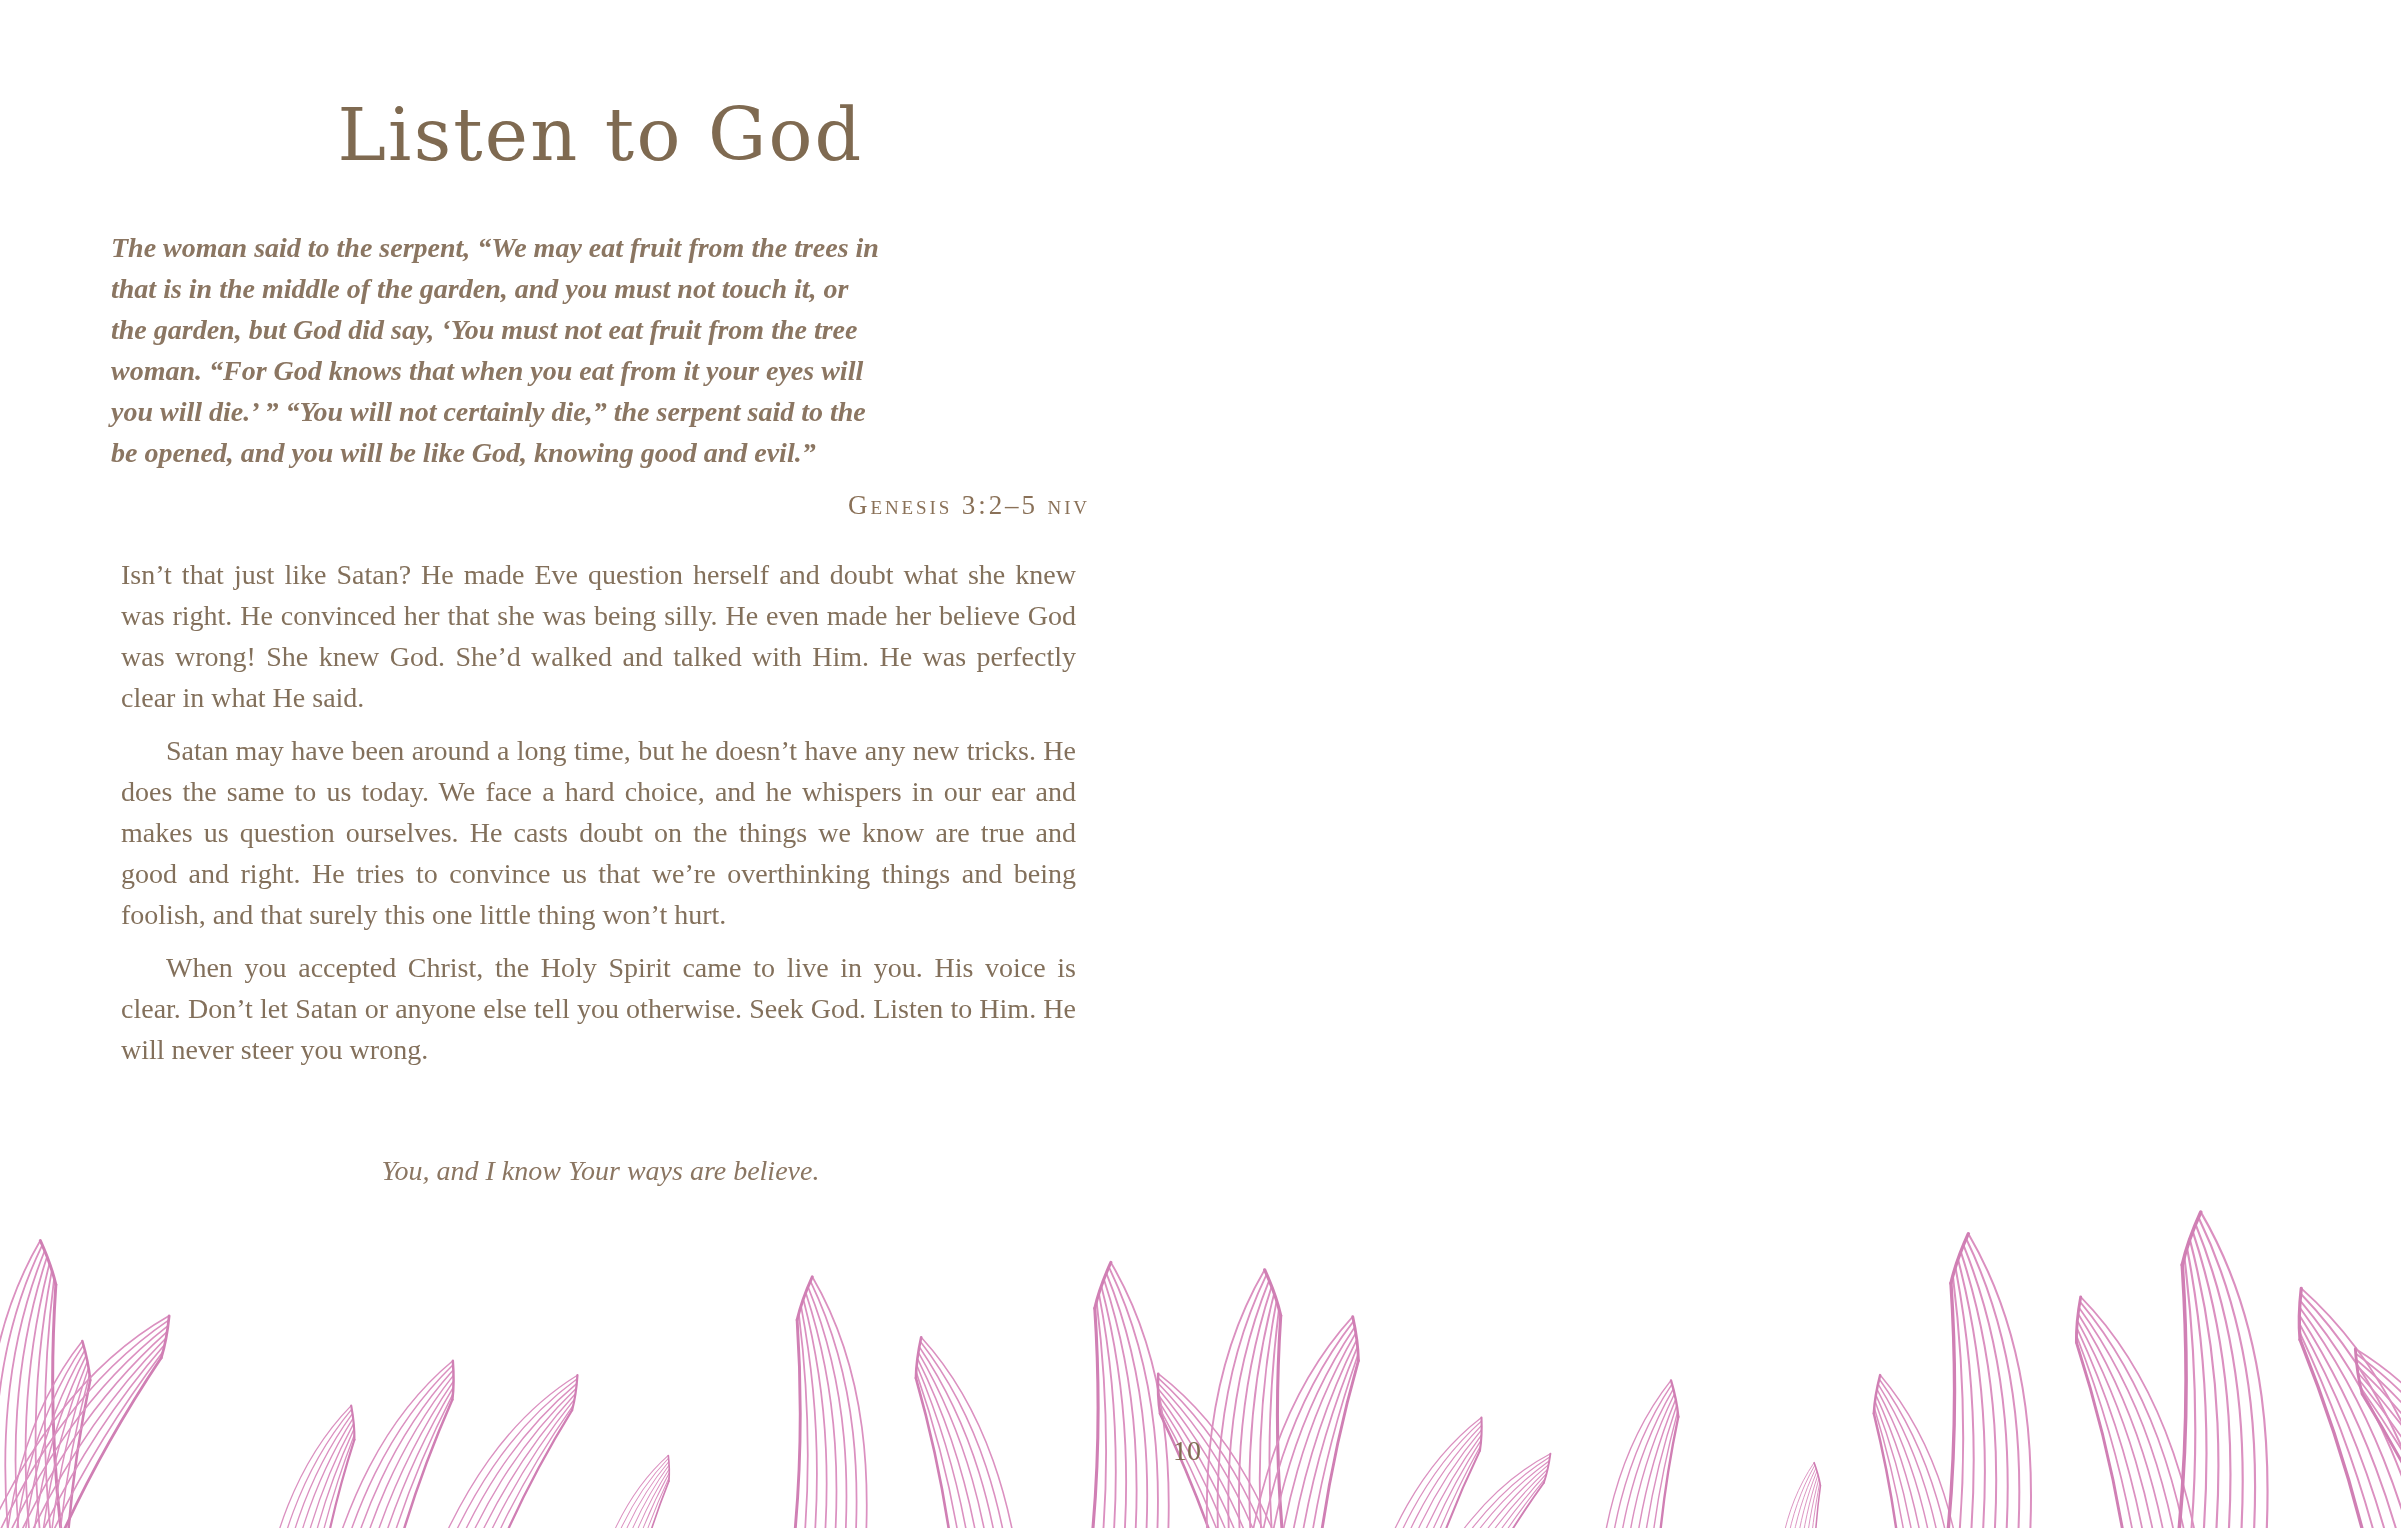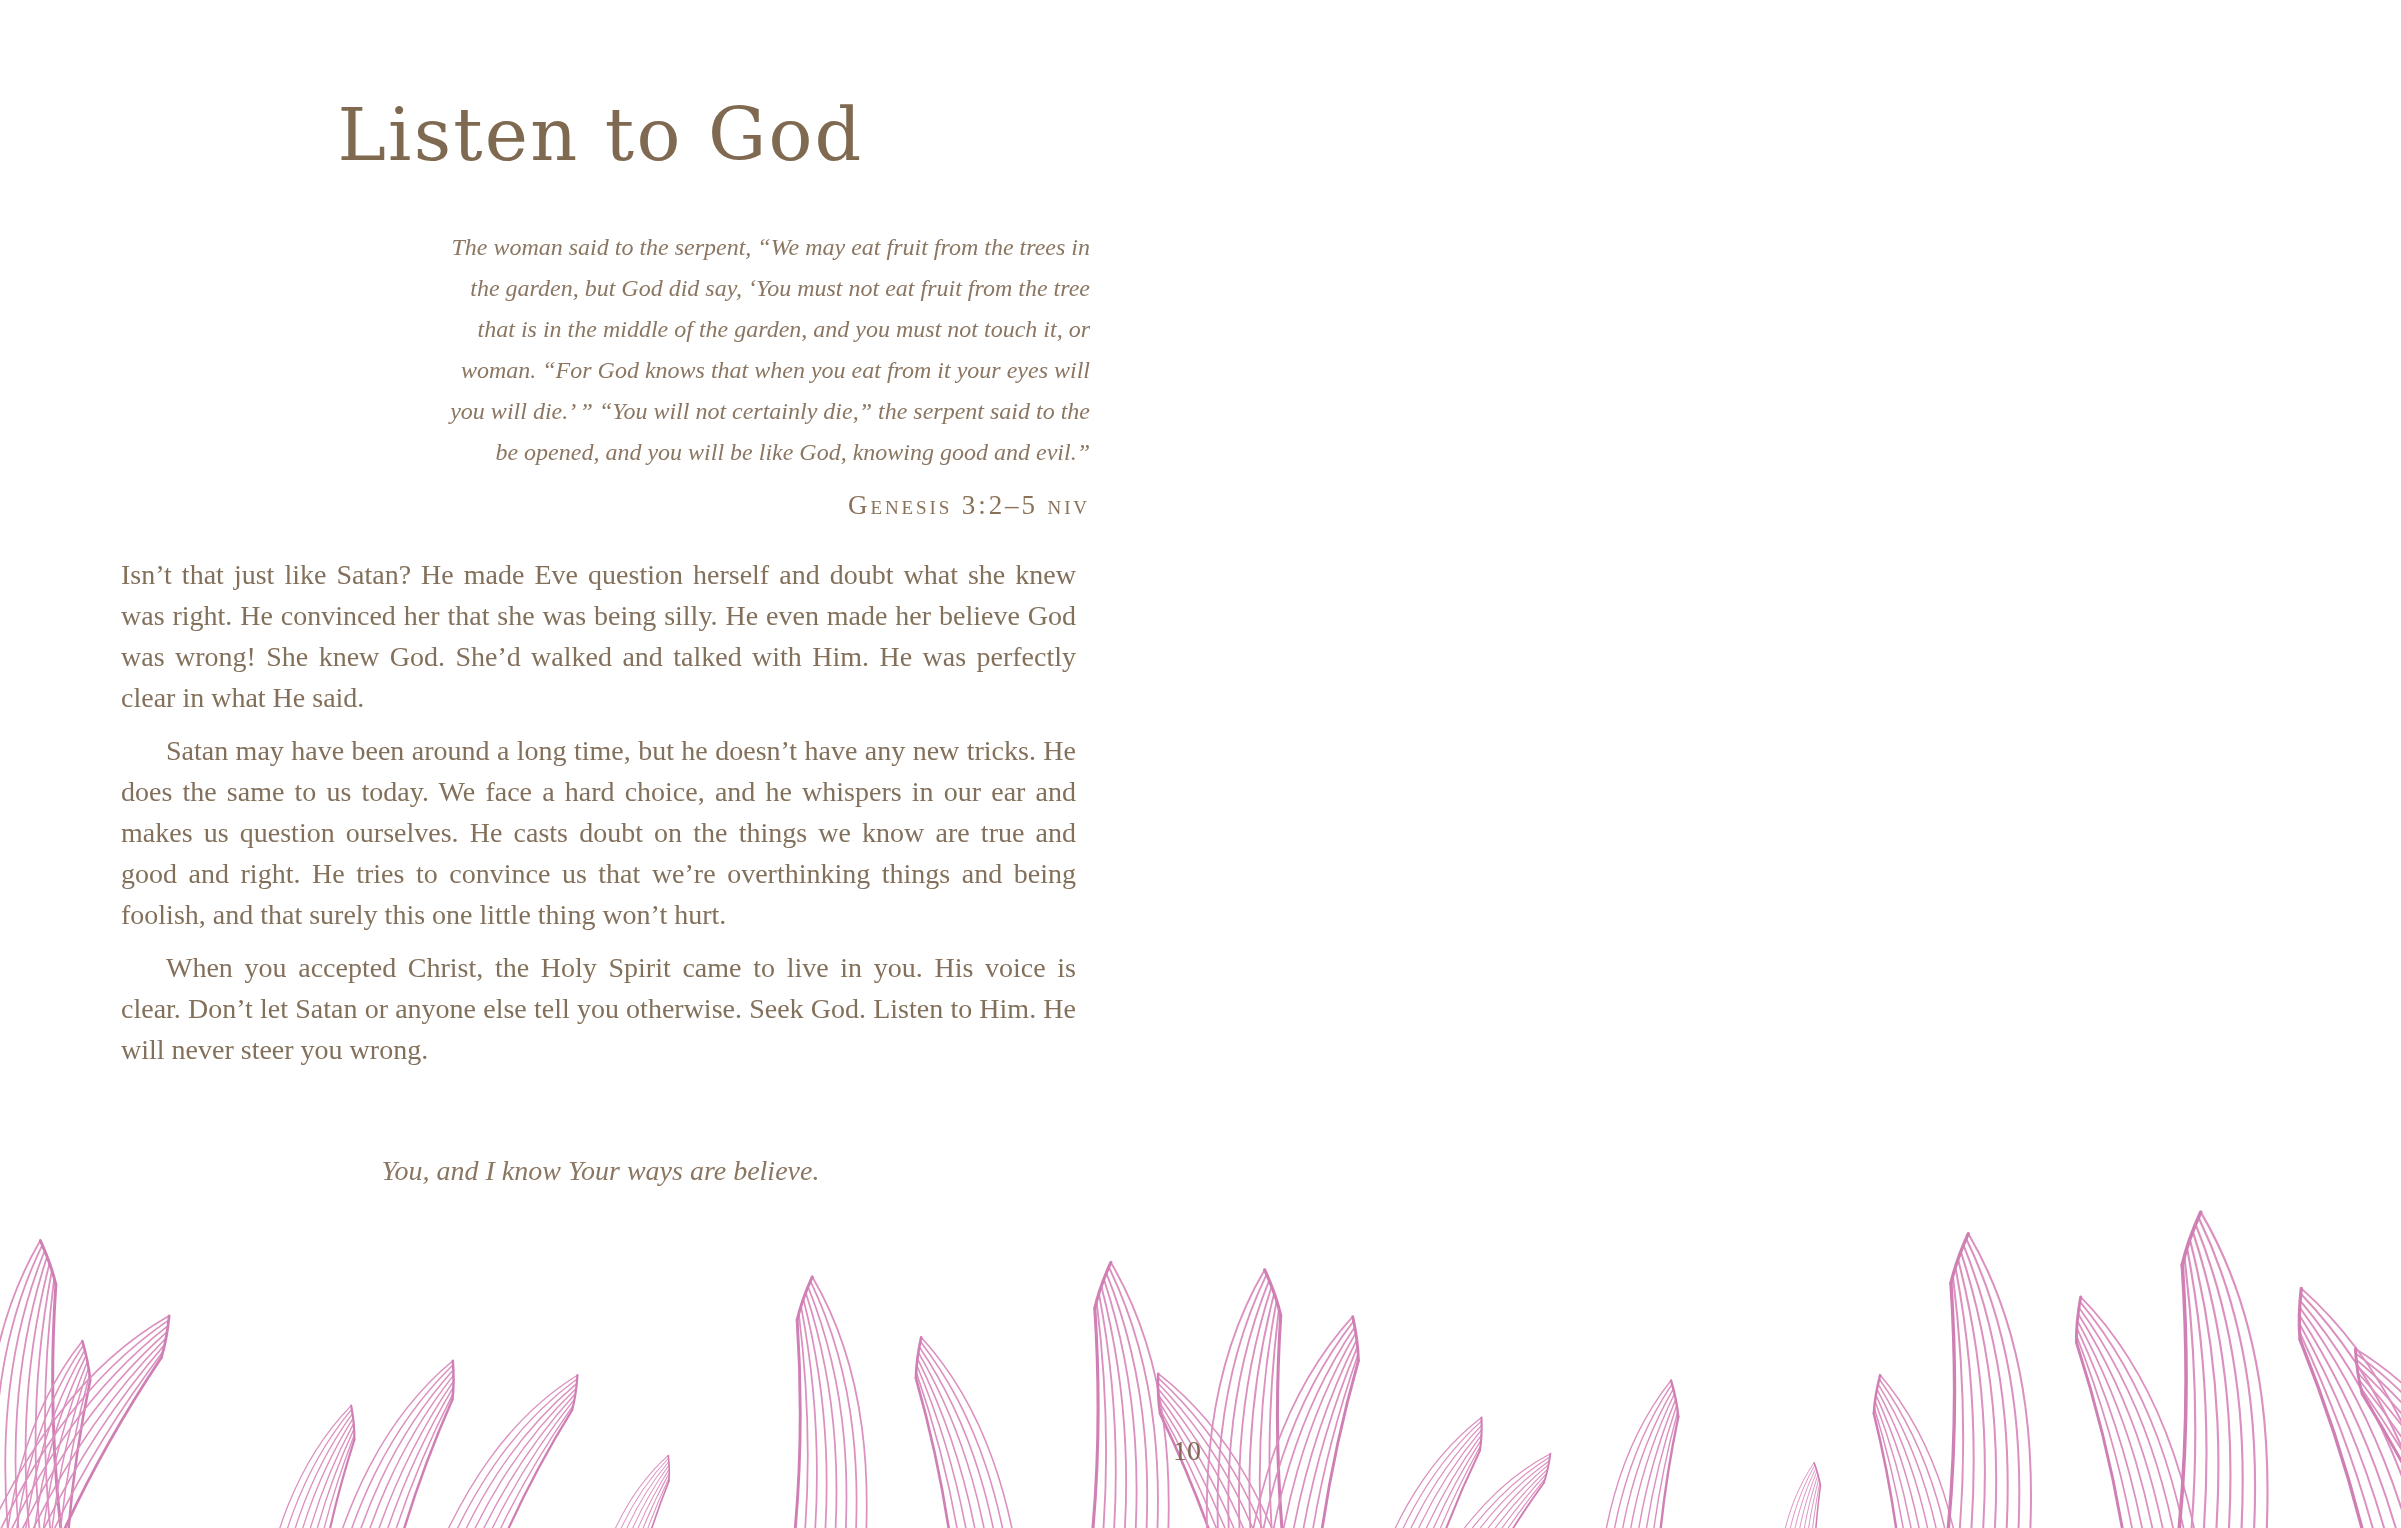--- a/index.html
+++ b/index.html
@@ -27,24 +27,25 @@
     position:absolute;top:93px;left:0;width:1201px;
     margin:0;text-align:center;
     font-family:"DejaVu Serif", serif;
     font-weight:500;
     font-size:73px;line-height:1.15;
     letter-spacing:2.2px;
     color:var(--title-color);
   }
   .scripture{
     position:absolute;top:227px;left:111px;width:979px;
-    text-align:right;
+    text-align:left;
     font-style:italic;
-    font-size:24px;line-height:41px;
+    font-size:28px;line-height:41px;
     color:var(--scripture-color);
+    font-weight:bold;
   }
   .reference{
     position:absolute;left:111px;width:979px;
     text-align:right;
     font-variant:small-caps;
     letter-spacing:2.9px;
     font-size:27px;line-height:32px;
     color:var(--reference-color);
   }
   .page.left  .reference{top:489px;}
@@ -127,22 +128,22 @@
     <use href="#petal" transform="translate(3115 1660) scale(-0.98 0.98)"></use>
     <use href="#petal" transform="translate(3240 1740) rotate(-18) scale(-0.9 0.9)"></use>
     <use href="#petal" transform="translate(3300 1815) rotate(-28) scale(-0.8 0.8)"></use>
   </svg>
 
   <section class="page left content-layer">
     <h1 class="title">Listen to God</h1>
 
     <div class="scripture">
       <div>The woman said to the serpent, “We may eat fruit from the trees in</div>
+      <div>that is in the middle of the garden, and you must not touch it, or</div>
       <div>the garden, but God did say, ‘You must not eat fruit from the tree</div>
-      <div>that is in the middle of the garden, and you must not touch it, or</div>
       <div>woman. “For God knows that when you eat from it your eyes will</div>
       <div>you will die.’ ” “You will not certainly die,” the serpent said to the</div>
       <div>be opened, and you will be like God, knowing good and evil.”</div>
     </div>
     <div class="reference">Genesis 3:2–5 niv</div>
 
     <div class="body-text">
       <p><span>Isn’t that just like Satan? He made Eve question herself and doubt what she knew was right. He convinced her that she was being silly. He even made her believe God was wrong! She knew God. She’d walked and talked with Him. He was perfectly clear in what He said.</span><em></em><span></span></p>
       <p><span>Satan may have been around a long time, but he doesn’t have any new tricks. He does the same to us today. We face a hard choice, and he whispers in our ear and makes us question ourselves. He casts doubt on the things we know are true and good and right. He tries to convince us that we’re overthinking things and being foolish, and that surely this one little thing won’t hurt.</span><em></em><span></span></p>
       <p><span>When you accepted Christ, the Holy Spirit came to live in you. His voice is clear. Don’t let Satan or anyone else tell you otherwise. Seek God. Listen to Him. He will never steer you wrong.</span><em></em><span></span></p>

